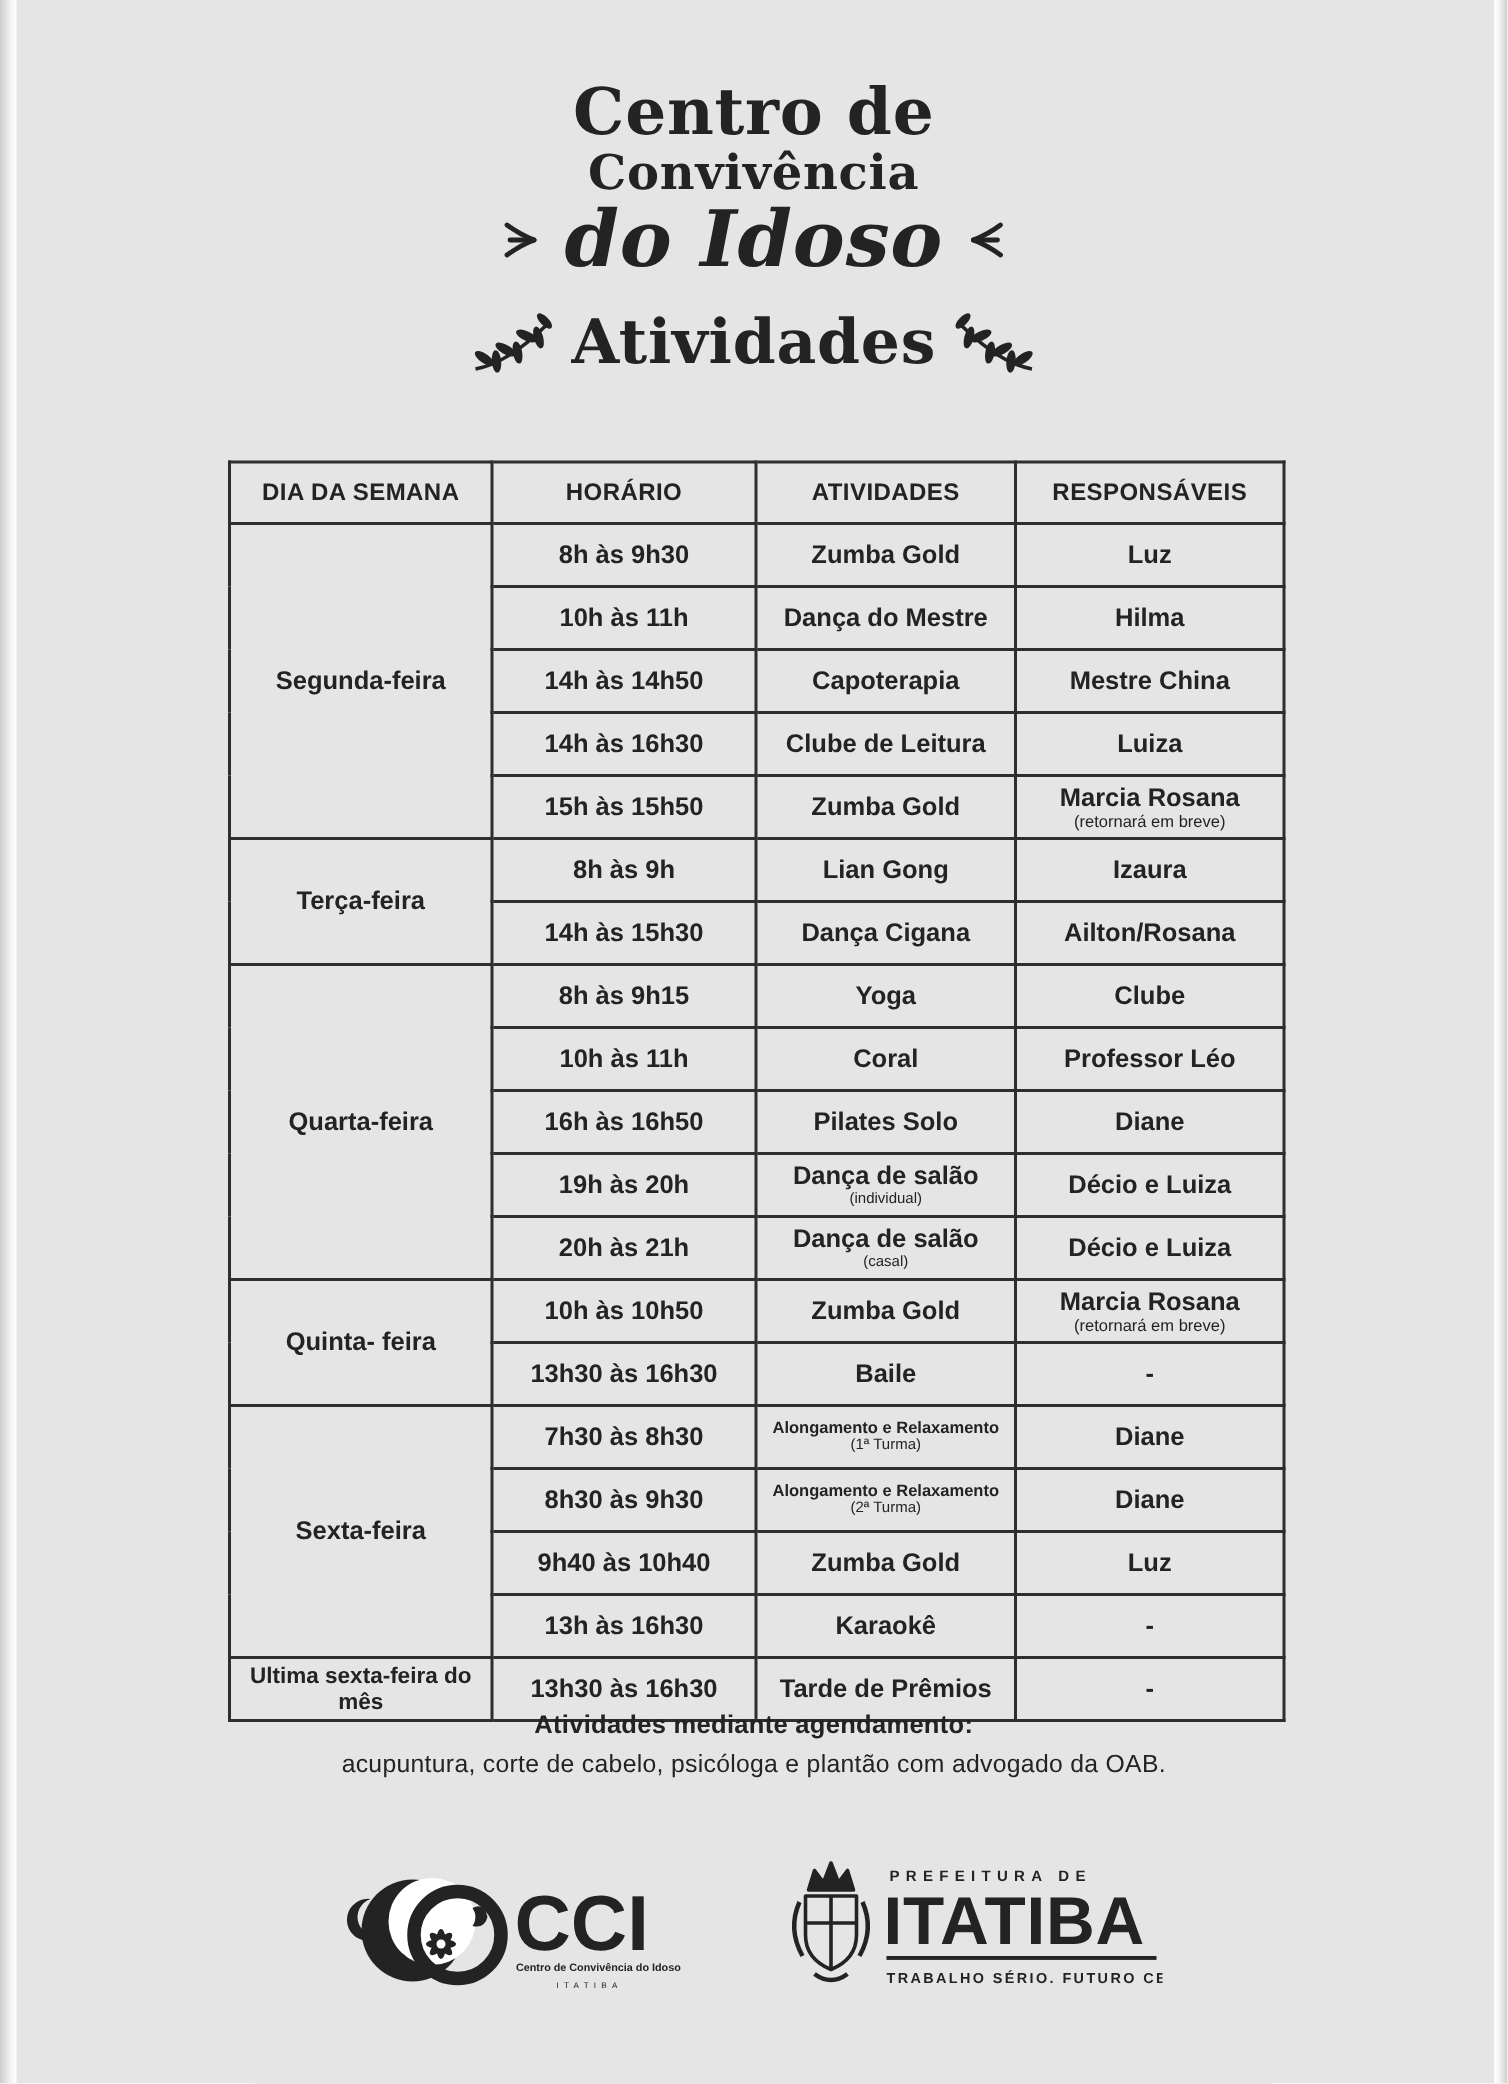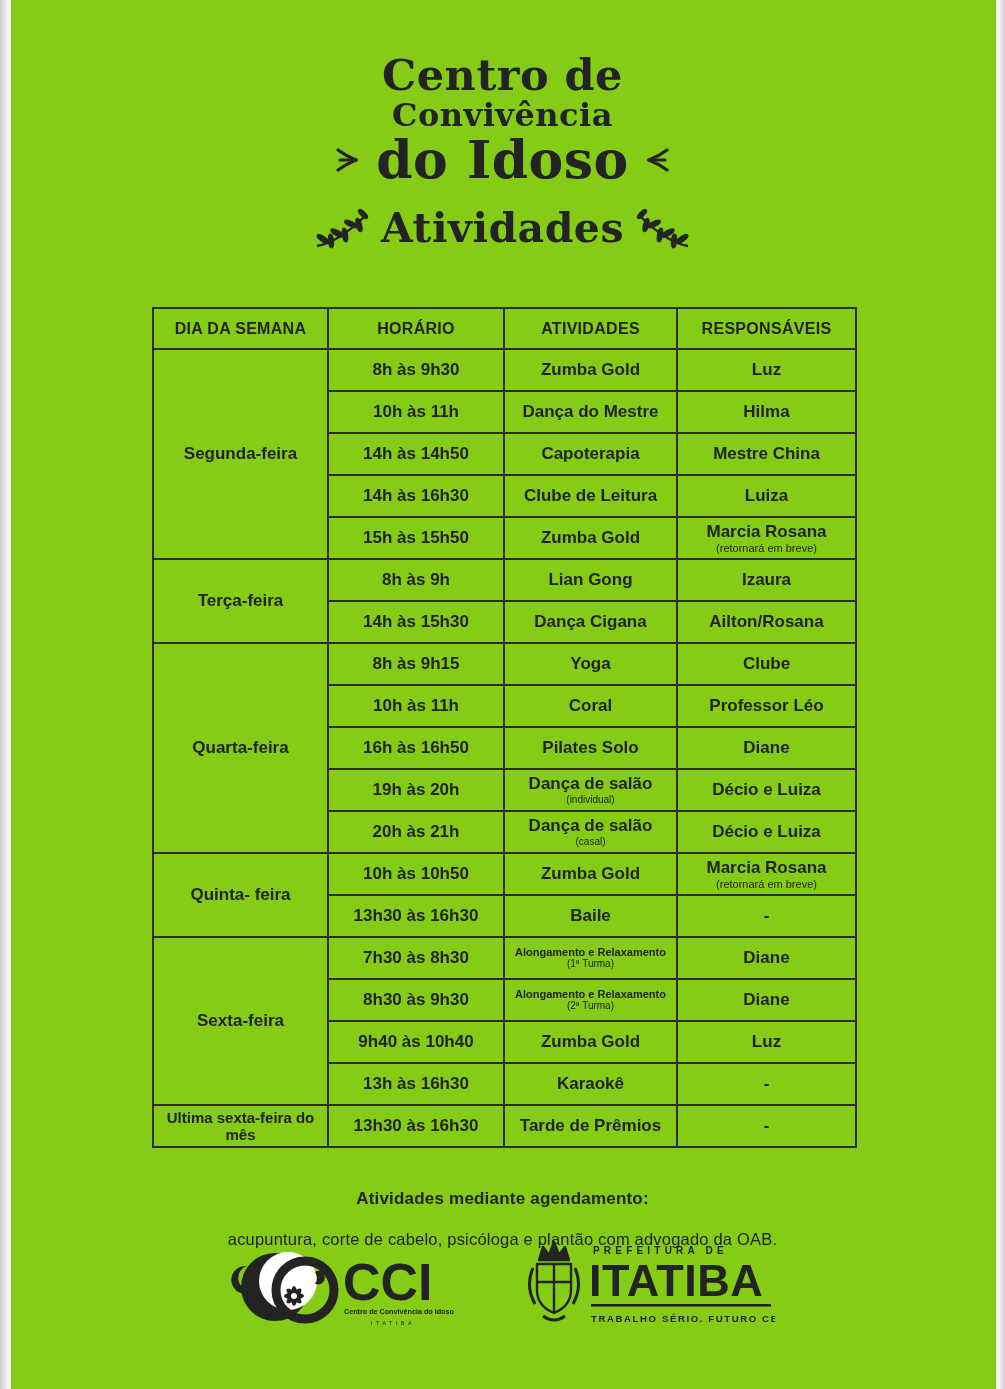--- a/index.html
+++ b/index.html
@@ -4,37 +4,37 @@
 <style>
   :root{
     --ink:#232323;
     --border:#2e2e2e;
     --edge:#cccccc;
   }
   *{box-sizing:border-box;margin:0;padding:0;}
   html,body{background:#fff;}
   body{font-family:"Liberation Sans",sans-serif;color:var(--ink);}
   .page{
-    position:relative;width:1005px;height:1389px;background:#84cc16;overflow:hidden;
+    position:relative;width:1005px;height:1389px;background:#e5e5e5;overflow:hidden;
   }
   .edge-left{position:absolute;left:0;top:0;width:11px;height:100%;
     background:linear-gradient(to right,var(--edge),#f3f3f3 65%,#ffffff);}
   .edge-right{position:absolute;right:0;top:0;width:9px;height:100%;
     background:linear-gradient(to left,var(--edge),#f3f3f3 60%,#ffffff);}
 
   
   .title-block{
     position:absolute;top:52px;left:0;width:100%;
     display:flex;flex-direction:column;align-items:center;
     font-family:"DejaVu Serif","Liberation Serif",serif;font-weight:bold;
     color:var(--ink);
   }
   .title-line1{font-size:43px;line-height:1.08;letter-spacing:0.5px;}
   .title-line2{font-size:32px;line-height:1.08;letter-spacing:0.5px;}
-  .title-line3-row{display:flex;align-items:center;gap:16px;line-height:1.05;}
+  .title-line3-row{display:flex;align-items:center;gap:16px;line-height:1.05;font-style:italic;}
   .title-line3{font-size:52px;letter-spacing:0.5px;}
   .subtitle-row{display:flex;align-items:center;gap:12px;margin-top:16px;}
   .subtitle{font-size:41px;letter-spacing:0.5px;}
   .orn{color:var(--ink);display:block;}
 
   
   table.schedule{
     position:absolute;left:152px;top:307px;
     border-collapse:collapse;table-layout:fixed;
     font-family:"Liberation Sans",sans-serif;
@@ -50,24 +50,24 @@
   table.schedule td{height:42px;font-size:17px;font-weight:bold;}
   td.day{font-size:17px;}
   td.day.long{font-size:15px;line-height:1.15;border-radius:11px;}
   td .note{display:block;font-size:11px;font-weight:normal;line-height:1.05;margin-top:1px;}
   td.activity.small-activity .main{font-size:11px;line-height:1.1;display:block;}
   td.activity .main{display:block;line-height:1.1;}
   td.activity .note{font-size:10px;}
 
   
   .footer-note{
-    position:absolute;top:1189px;left:0;width:100%;text-align:center;color:var(--ink);
+    position:absolute;top:1140px;left:0;width:100%;text-align:center;color:var(--ink);
   }
   .footer-note .n1{font-size:17px;font-weight:bold;letter-spacing:0.2px;}
-  .footer-note .n2{font-size:16.5px;margin-top:21px;letter-spacing:0.2px;}
+  .footer-note .n2{font-size:16.5px;margin-top:7px;letter-spacing:0.2px;}
 
   
   .logos{
     position:absolute;top:1238px;left:0;width:100%;
     display:flex;justify-content:center;align-items:center;gap:64px;color:var(--ink);
   }
   .logo svg{display:block;}
 </style>
 </head>
 <body>

